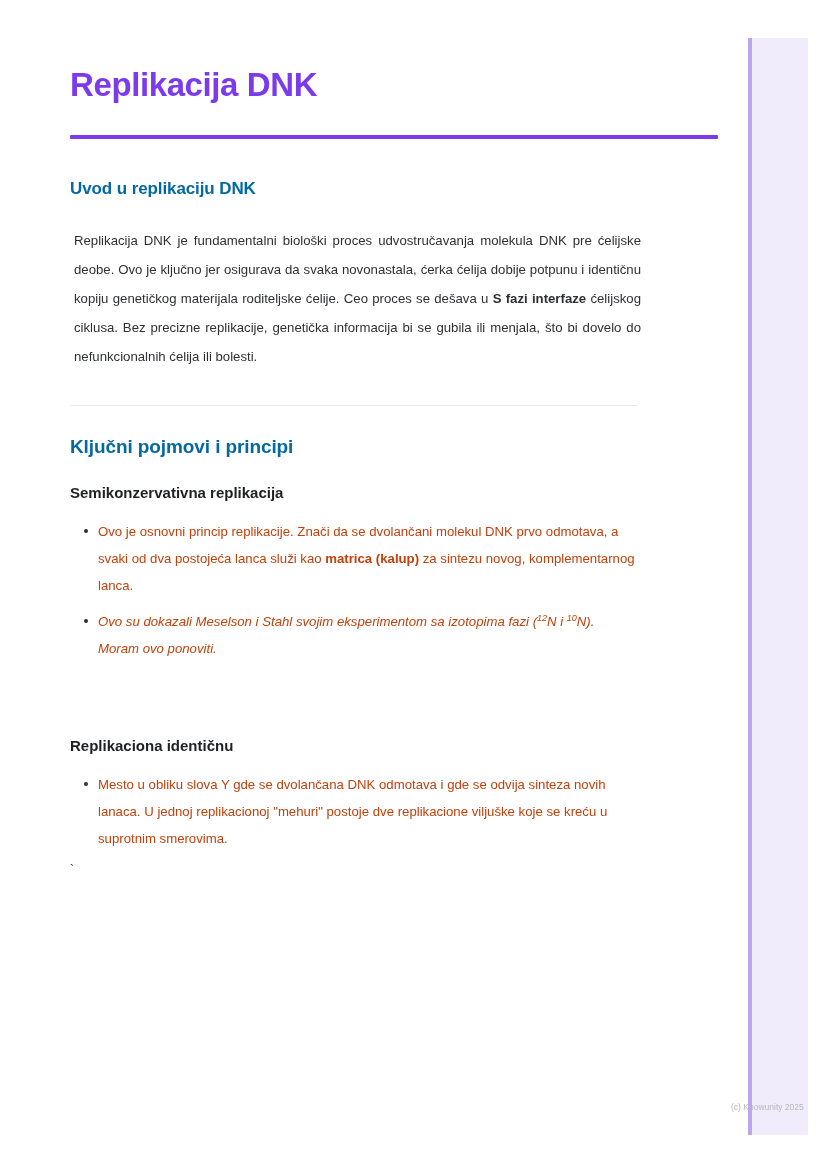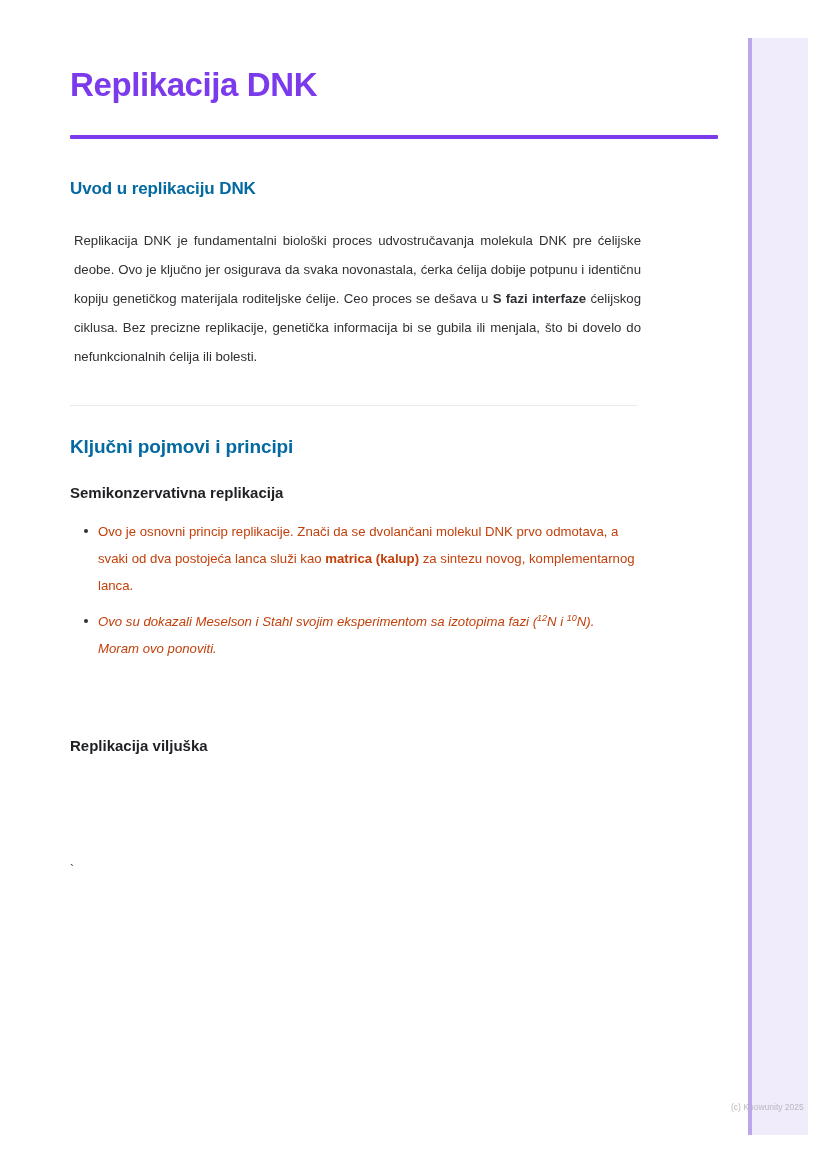--- a/index.html
+++ b/index.html
@@ -182,20 +182,23 @@
 
   <h2 id="heading-key" class="section-heading">Ključni pojmovi i principi</h2>
 
   <h3 id="subheading-semi" class="sub-heading">Semikonzervativna replikacija</h3>
 
   <ul id="list-semi" class="bullet-list">
       <li class="bullet-item"><span>Ovo je osnovni princip replikacije. Znači da se dvolančani molekul DNK prvo odmotava, a svaki od dva postojeća lanca služi kao </span><b>matrica (kalup)</b><span> za sintezu novog, komplementarnog lanca.</span></li>
       <li class="bullet-item italic"><span>Ovo su dokazali Meselson i Stahl svojim eksperimentom sa izotopima fazi (</span><sup>12</sup><span>N i </span><sup>10</sup><span>N). Moram ovo ponoviti.</span></li>
     </ul>
 
-  <h3 id="subheading-fork" class="sub-heading">Replikacija viljuška</h3>
-
+  <h3 id="subheading-fork" class="sub-heading">Replikaciona identičnu</h3>
+
+  <ul id="list-fork" class="bullet-list">
+      <li class="bullet-item"><span>Mesto u obliku slova Y gde se dvolančana DNK odmotava i gde se odvija sinteza novih lanaca. U jednoj replikacionoj "mehuri" postoje dve replikacione viljuške koje se kreću u suprotnim smerovima.</span></li>
+    </ul>
 
   <div id="stray-mark">`</div>
 
   <div id="footer-note">(c) Knowunity 2025</div>
 
 </div>
 
 </body></html>

